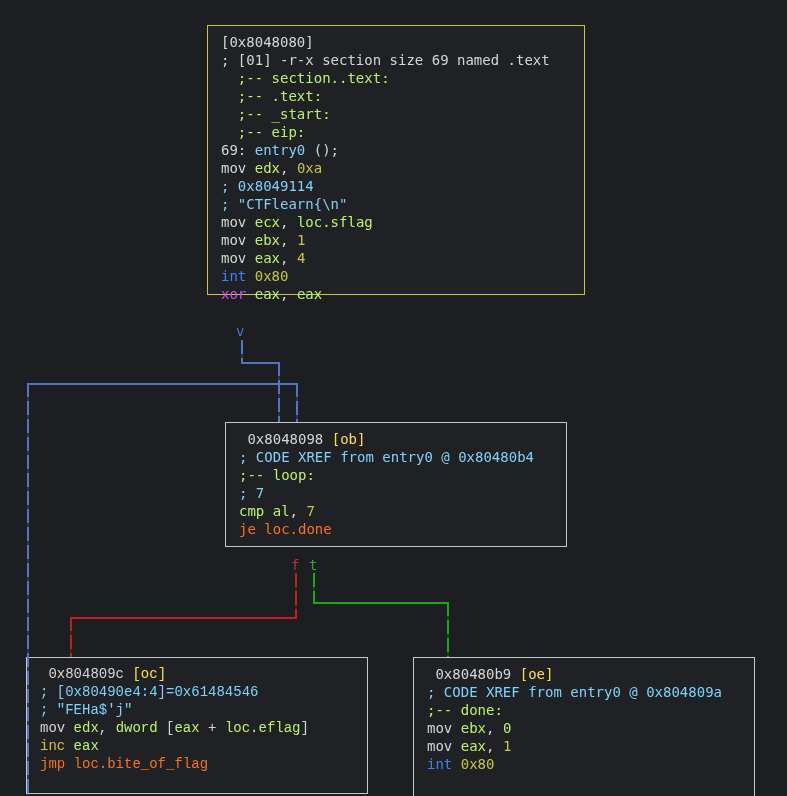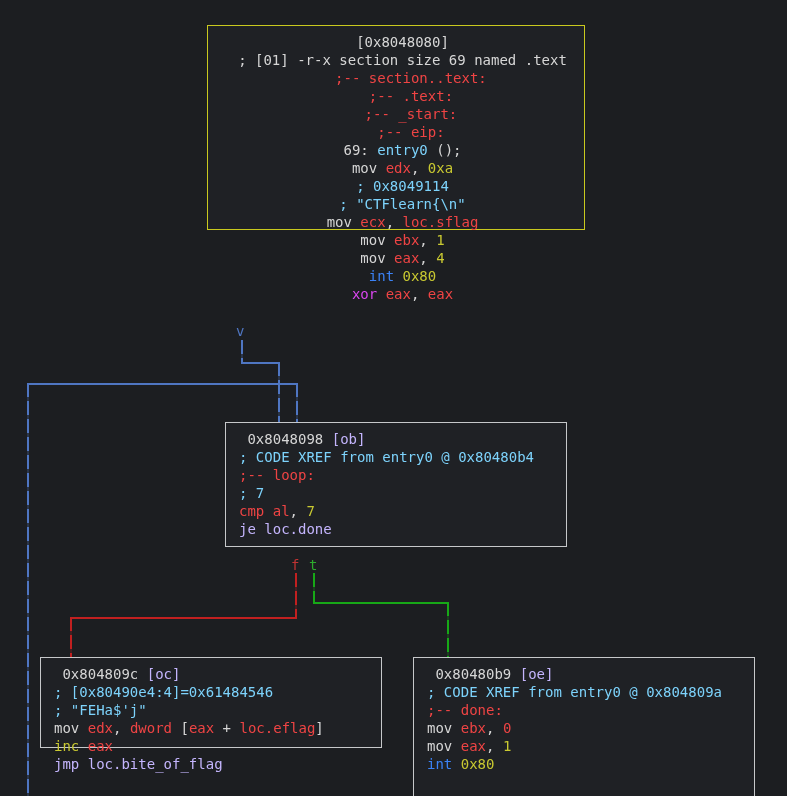--- a/index.html
+++ b/index.html
@@ -7,33 +7,33 @@
     position:relative;width:787px;height:796px;overflow:hidden;
     background:#1c1e21;
     font-family:"DejaVu Sans Mono","Liberation Mono",monospace;
     font-size:14px;line-height:18px;
   }
   .block{
     position:absolute;background:#1f2125;border:1px solid #c6c8ca;
     box-sizing:border-box;padding:7px 0 0 13px;white-space:pre;
   }
   .block.selected{border-color:#c9c91e;}
-  .blk-entry{left:207px;top:25px;width:378px;height:205px;text-align:center;}
+  .blk-entry{left:207px;top:25px;width:378px;height:270px;}
   .blk-loop{left:225px;top:422px;width:342px;height:125px;}
-  .blk-oc{left:40px;top:657px;width:342px;height:91px;}
+  .blk-oc{left:26px;top:657px;width:342px;height:137px;font-family:Liberation Mono, monospace;}
   .blk-oe{left:413px;top:657px;width:342px;height:152px;}
   .ln{height:18px;white-space:pre;}
   .tk-w{color:#d6d6d6;}
-  .tk-b{color:#ef4444;}
+  .tk-b{color:#bef264;}
   .tk-r{color:#7dd3fc;}
   .tk-dr{color:#d946ef;}
   .tk-y{color:#c9c931;margin-top:13px;}
-  .tk-g{color:#c4b5fd;}
+  .tk-g{color:#f97316;}
   .tk-m{color:#3b82f6;}
-  .tk-o{color:#c4b5fd;}
+  .tk-o{color:#fde047;}
   .seg{position:absolute;}
   .seg.h{height:2px;}
   .seg.v{width:2px;}
   .e-blue.h{background:#4f76c2;}
   .e-blue.v{background:repeating-linear-gradient(to bottom,#4f76c2 0 14px,rgba(79,118,194,.25) 14px 18px);}
   .e-red.h{background:#c12020;}
   .e-red.v{background:repeating-linear-gradient(to bottom,#c12020 0 14px,rgba(193,32,32,.25) 14px 18px);}
   .e-green.h{background:#17a817;}
   .e-green.v{background:repeating-linear-gradient(to bottom,#17a817 0 14px,rgba(23,168,23,.25) 14px 18px);}
   .edge-label{position:absolute;white-space:pre;}

